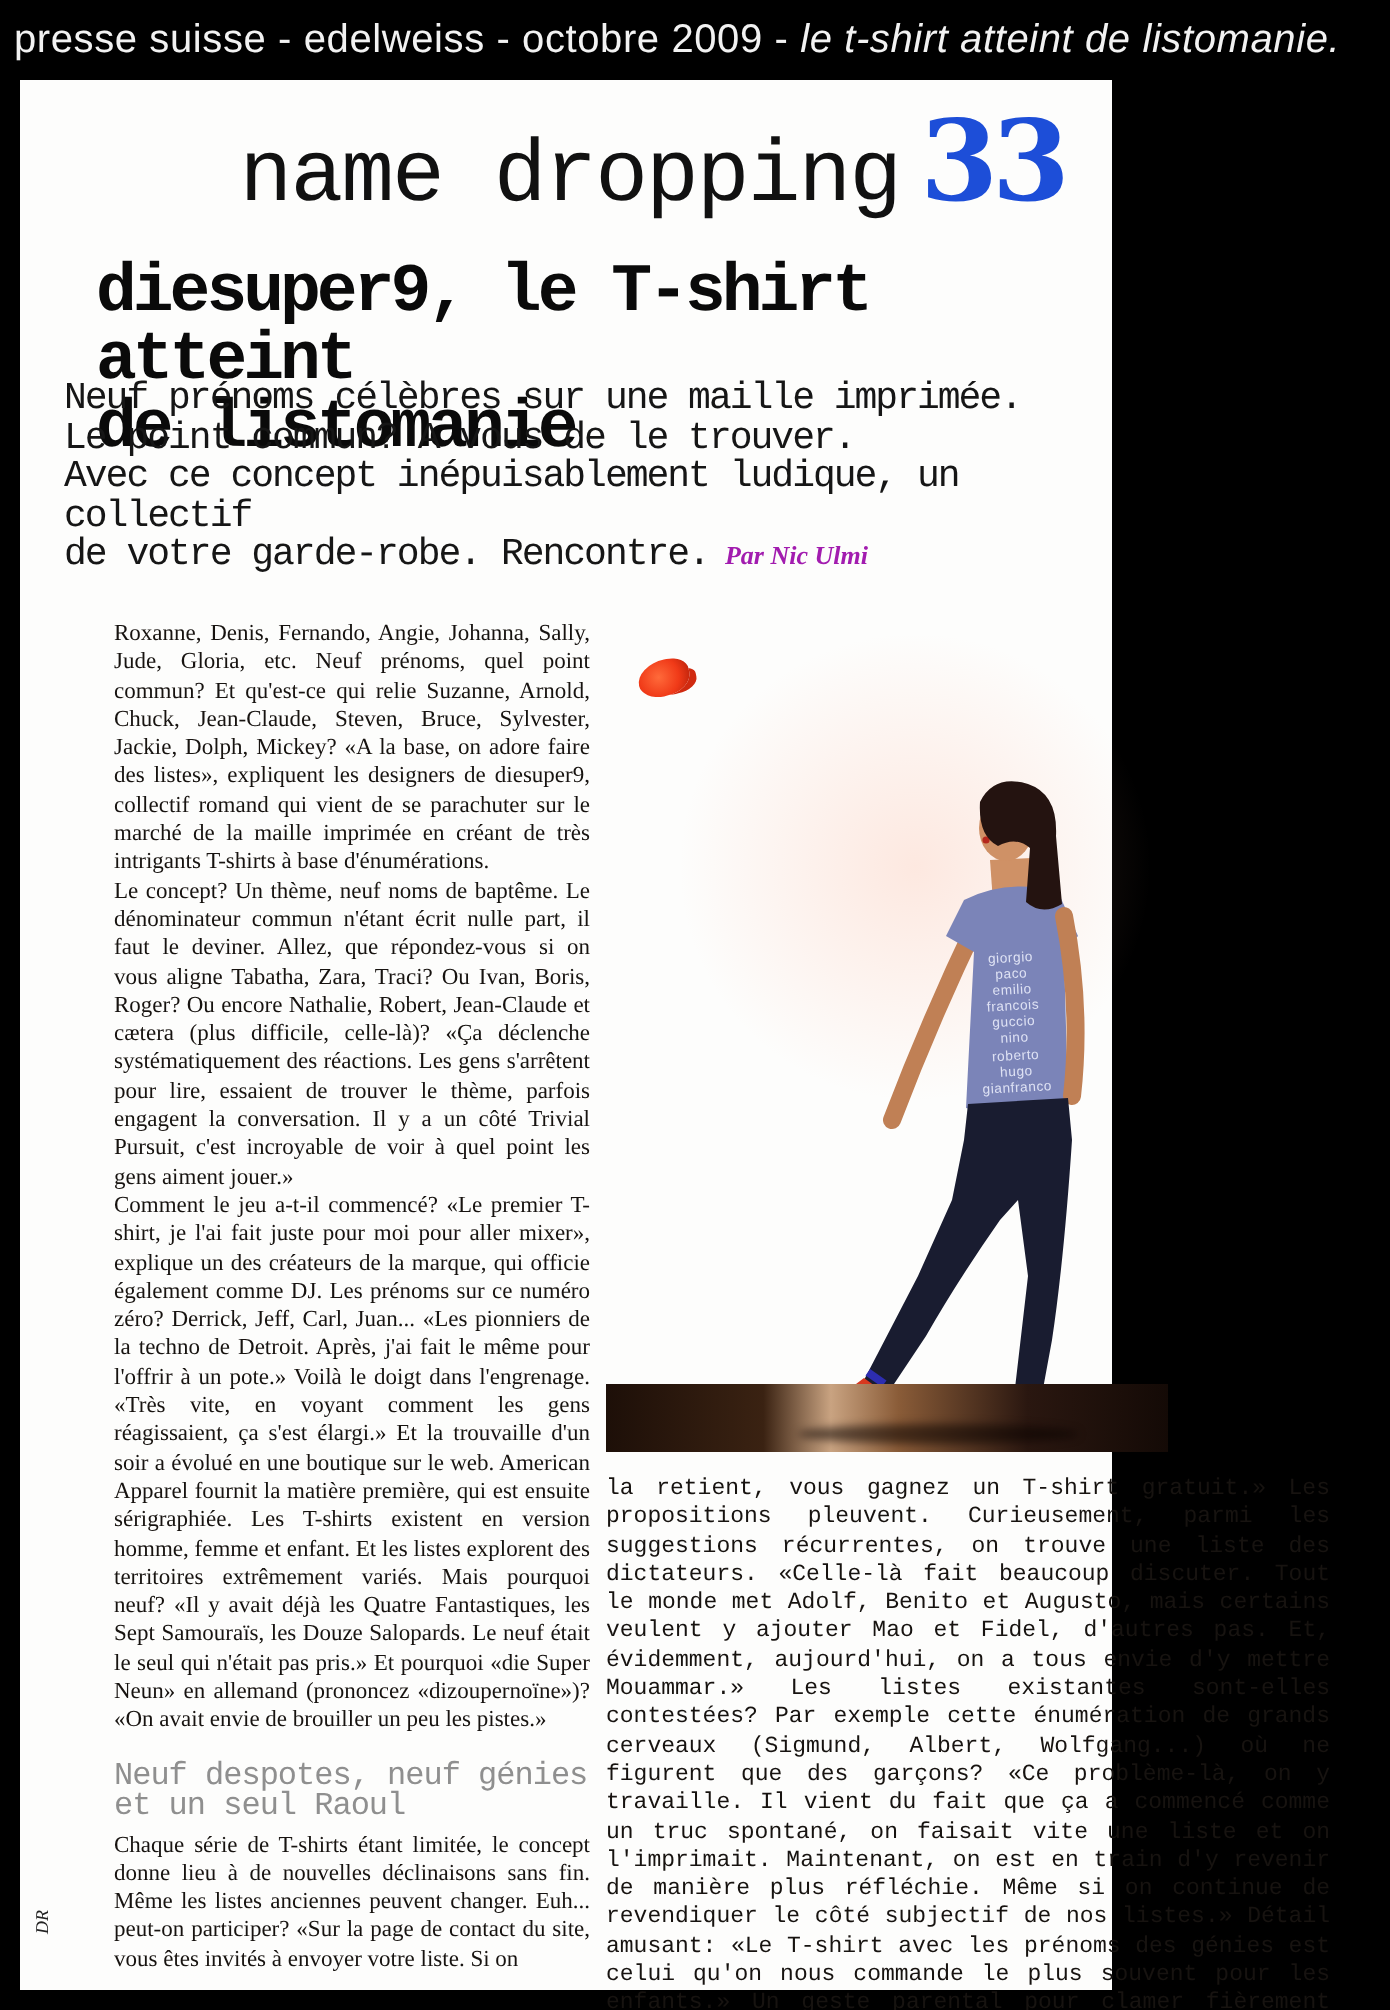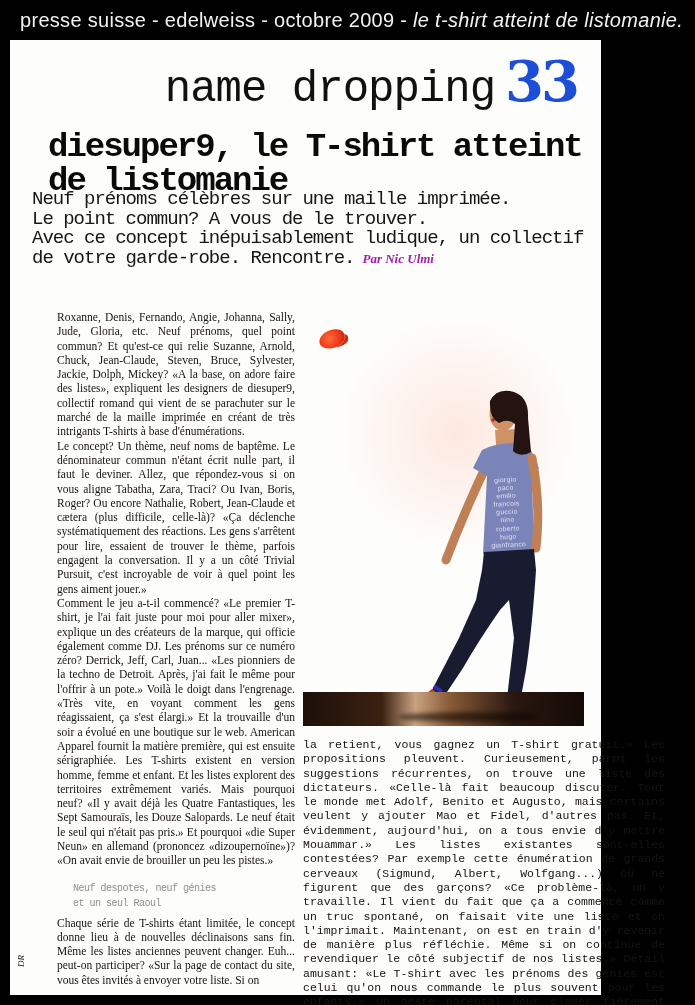--- a/index.html
+++ b/index.html
@@ -1,43 +1,43 @@
 <!DOCTYPE html>
 <html><head>
 <meta charset="utf-8">
 <style>
   html,body{margin:0;padding:0;background:#000;}
   .canvas{position:relative;width:695px;height:1005px;background:#000;overflow:hidden;
           font-family:"Liberation Serif",serif;}
   
   .topbar{position:absolute;left:0;top:0;width:695px;height:40px;background:#000;
-          display:flex;align-items:center;padding-left:20px;box-sizing:border-box;}
+          display:flex;align-items:center;padding-left:7px;box-sizing:border-box;}
   .topbar span{color:#f2f2f2;font-family:"Liberation Sans",sans-serif;font-size:20px;letter-spacing:.3px;white-space:pre;}
   .topbar .it{font-style:italic;}
   
-  .page{position:absolute;left:10px;top:40px;width:591px;height:955px;background:#fdfdfc;}
+  .page{position:absolute;left:10px;top:40px;width:546px;height:955px;background:#fdfdfc;}
   
   .masthead{position:absolute;top:8px;right:24px;display:flex;align-items:baseline;gap:10px;}
   .masthead .section{font-family:"Liberation Mono",monospace;font-size:44px;color:#111;letter-spacing:-1px;}
   .masthead .pagenum{font-family:"DejaVu Serif",serif;font-weight:bold;font-size:56px;color:#1d4ed8;letter-spacing:-3px;}
   
   .headline{position:absolute;left:22px;top:74px;font-family:"Liberation Mono",monospace;
             font-weight:bold;font-size:34px;line-height:34px;color:#0a0a0a;letter-spacing:-2px;}
   
   .standfirst{position:absolute;left:22px;top:150px;font-family:"Liberation Mono",monospace;
               font-size:19px;line-height:19.5px;color:#161616;letter-spacing:-1px;}
   .standfirst .byline{font-family:"Liberation Serif",serif;font-style:italic;font-weight:bold;
                       font-size:13px;letter-spacing:0;margin-left:8px;color:#a21caf;}
   
   .col{position:absolute;font-size:11.5px;line-height:14.3px;color:#171310;text-align:justify;}
   .col p{margin:0;}
   .left-col{left:47px;top:270px;width:238px;}
   .right-col{left:293px;top:698px;width:362px;font-family:Liberation Mono, monospace;}
-  .subhead{font-family:"Liberation Mono",monospace;color:#8f8f8f;font-size:10px;line-height:15.5px;
-           letter-spacing:-.5px;margin:13px 0 4px 16px;text-align:left;}
+  .subhead{font-family:"Liberation Mono",monospace;color:#8f8f8f;font-size:16px;line-height:15.5px;
+           letter-spacing:-.5px;margin:13px 0 4px 0;text-align:left;}
   .website{font-style:italic;font-weight:bold;font-size:11px;margin-top:1px;text-align:left;}
   
   .photo{position:absolute;left:293px;top:268px;width:281px;height:418px;overflow:hidden;
          background:
            linear-gradient(128deg, rgba(70,5,0,.55) 0%, rgba(70,5,0,.35) 12%, rgba(0,0,0,0) 26%),
            linear-gradient(124deg, rgba(0,0,0,0) 26%, rgba(72,6,0,.55) 29%, rgba(72,6,0,.55) 34%, rgba(0,0,0,0) 37%, rgba(0,0,0,0) 63%, rgba(70,6,0,.45) 67%, rgba(70,6,0,.5) 74%, rgba(0,0,0,0) 80%),
            radial-gradient(140% 90% at 62% 38%, #e8толь 0, #e06a4e 0%, #d5503a 45%, #b03a28 75%, #8c2516 100%),
            #c7412c;}
   .photo .wall-glow{position:absolute;left:0;top:0;right:0;bottom:0;
            background:radial-gradient(60% 40% at 55% 30%, rgba(255,170,140,.25), rgba(0,0,0,0) 70%);}

